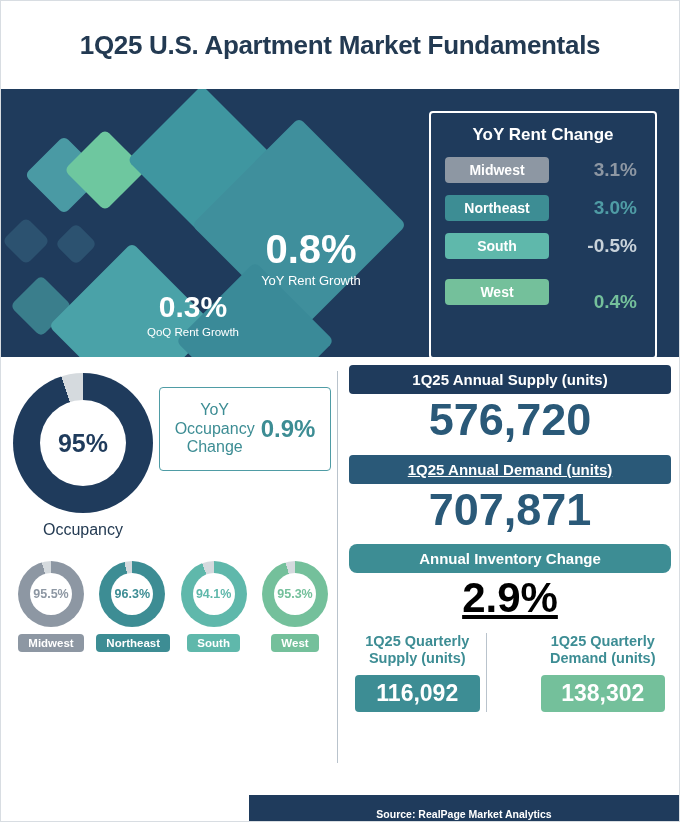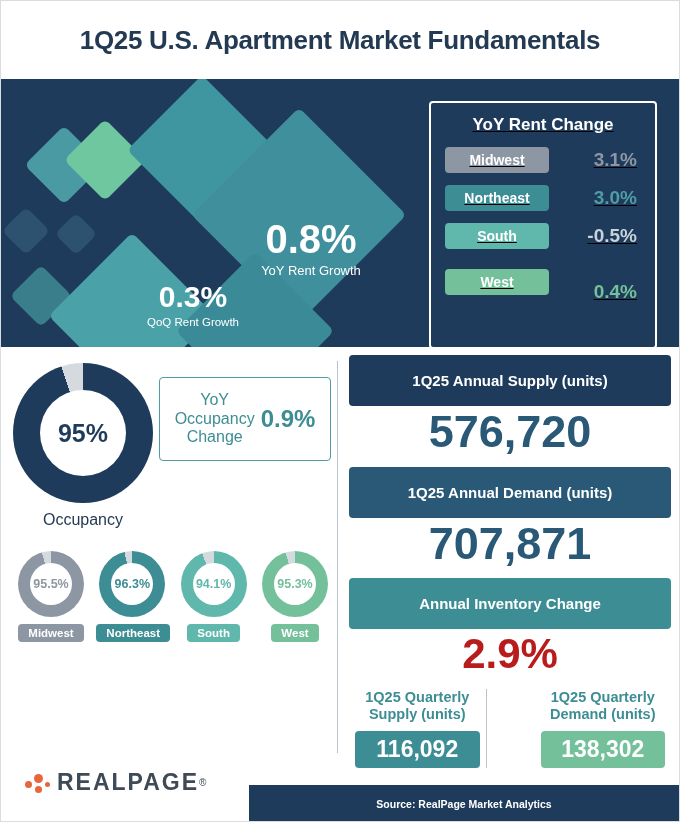--- a/index.html
+++ b/index.html
@@ -18,21 +18,21 @@
     width: 680px;
     height: 822px;
     background: #ffffff;
     box-sizing: border-box;
     border: 1px solid #d8dde2;
     overflow: hidden;
   }
 
   
   .header {
-    height: 78px;
+    height: 88px;
     display: flex;
     align-items: center;
     justify-content: center;
     background: #ffffff;
   }
   .header-title {
     font-size: 26px;
     font-weight: bold;
     color: #233a52;
     letter-spacing: -0.3px;
@@ -77,21 +77,20 @@
   .rent-panel {
     position: absolute;
     right: 22px;
     top: 22px;
     width: 228px;
     height: 248px;
     border: 2px solid #ffffff;
     border-radius: 4px;
     box-sizing: border-box;
     padding: 12px 14px 10px 14px;
-    text-decoration: underline;
   }
   .rent-panel-title {
     color: #ffffff;
     font-size: 17px;
     font-weight: bold;
     text-align: center;
     margin-bottom: 12px;
   }
   .rent-row {
     display: flex;
@@ -249,34 +248,35 @@
     left: 348px;
     top: 8px;
     width: 322px;
   }
   .stat-banner {
     color: #ffffff;
     font-size: 15px;
     font-weight: bold;
     text-align: center;
     border-radius: 4px;
-    padding: 17px 10px;
+    padding: 6px 10px;
     box-sizing: border-box;
   }
   .stat-big {
     text-align: center;
     font-size: 45px;
     font-weight: bold;
     color: #2a5978;
     line-height: 1.08;
     margin: 2px 0 10px 0;
   }
   .stat-big.teal {
-    color: #b91c1c;
+    color: #000000;
     font-size: 42px;
+    text-decoration: underline;
   }
 
   .quarterly-row {
     display: flex;
     margin-top: 12px;
     gap: 48px;
   }
   .quarterly-col {
     flex: 1;
     text-align: center;
@@ -448,46 +448,36 @@
           <span class="region-pill" style="background:#74c09b;">West</span>
         </div>
       </div>
 
     </div>
 
     <div class="right-col">
       <div class="stat-banner" style="background:#1f3b5c;">1Q25 Annual Supply (units)</div>
       <div class="stat-big">576,720</div>
 
-      <div class="stat-banner" style="background:#2a5978;">1Q25 Annual Demand (units)</div>
+      <div class="stat-banner" style="background:#2a5978;text-decoration:underline;">1Q25 Annual Demand (units)</div>
       <div class="stat-big">707,871</div>
 
-      <div class="stat-banner" style="background:#3d8d94;">Annual Inventory Change</div>
+      <div class="stat-banner" style="background:#3d8d94;border-radius:8px;">Annual Inventory Change</div>
       <div class="stat-big teal">2.9%</div>
 
       <div class="quarterly-row">
         <div class="quarterly-col left">
           <div class="quarterly-title">1Q25 Quarterly Supply (units)</div>
           <div class="quarterly-value" style="background:#3d8d94;">116,092</div>
         </div>
         <div class="quarterly-col">
           <div class="quarterly-title">1Q25 Quarterly Demand (units)</div>
           <div class="quarterly-value" style="background:#74c09b;">138,302</div>
         </div>
       </div>
     </div>
   </div>
 
   <div class="footer">
-    <div class="logo">
-      <div class="logo-dots">
-        <i style="width:7px;height:7px;left:0px;top:10px;"></i>
-        <i style="width:9px;height:9px;left:9px;top:3px;"></i>
-        <i style="width:7px;height:7px;left:10px;top:15px;"></i>
-        <i style="width:5px;height:5px;left:20px;top:11px;"></i>
-      </div>
-      <div class="logo-text">REALPAGE</div>
-      <div class="logo-tm">®</div>
-    </div>
     <div class="source-bar">Source: RealPage Market Analytics</div>
   </div>
 
 </div>
 
 </body></html>

